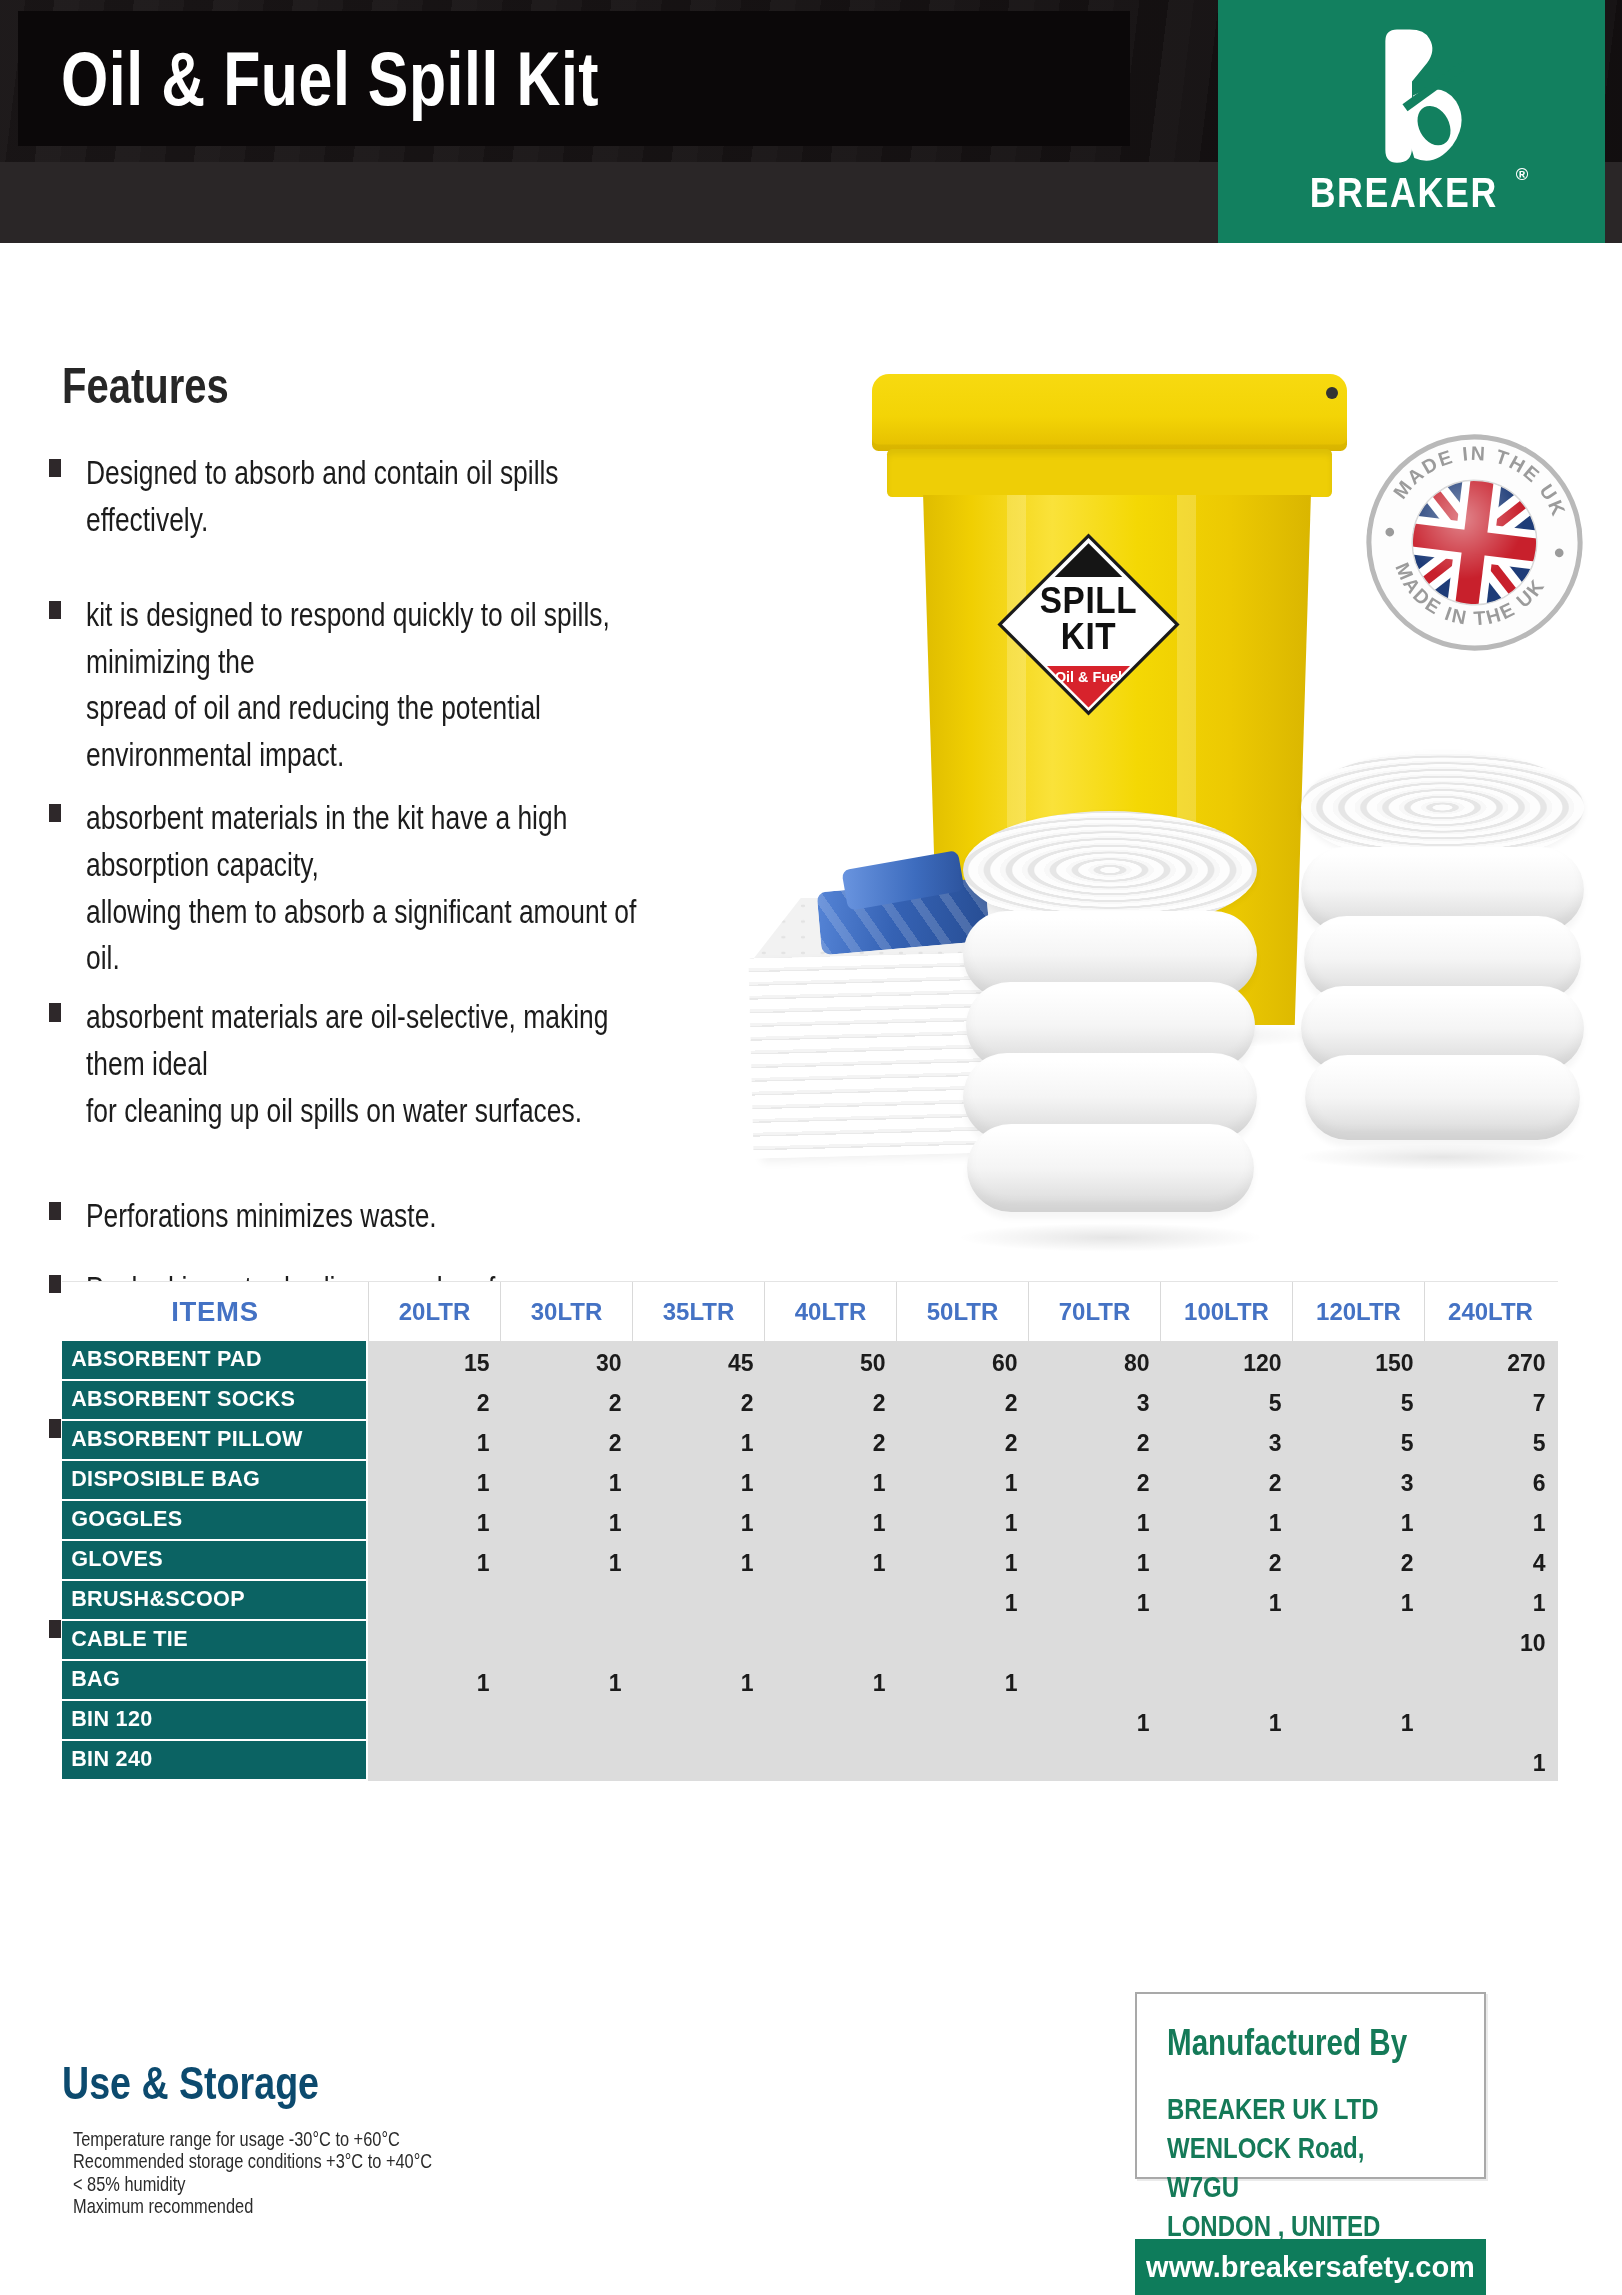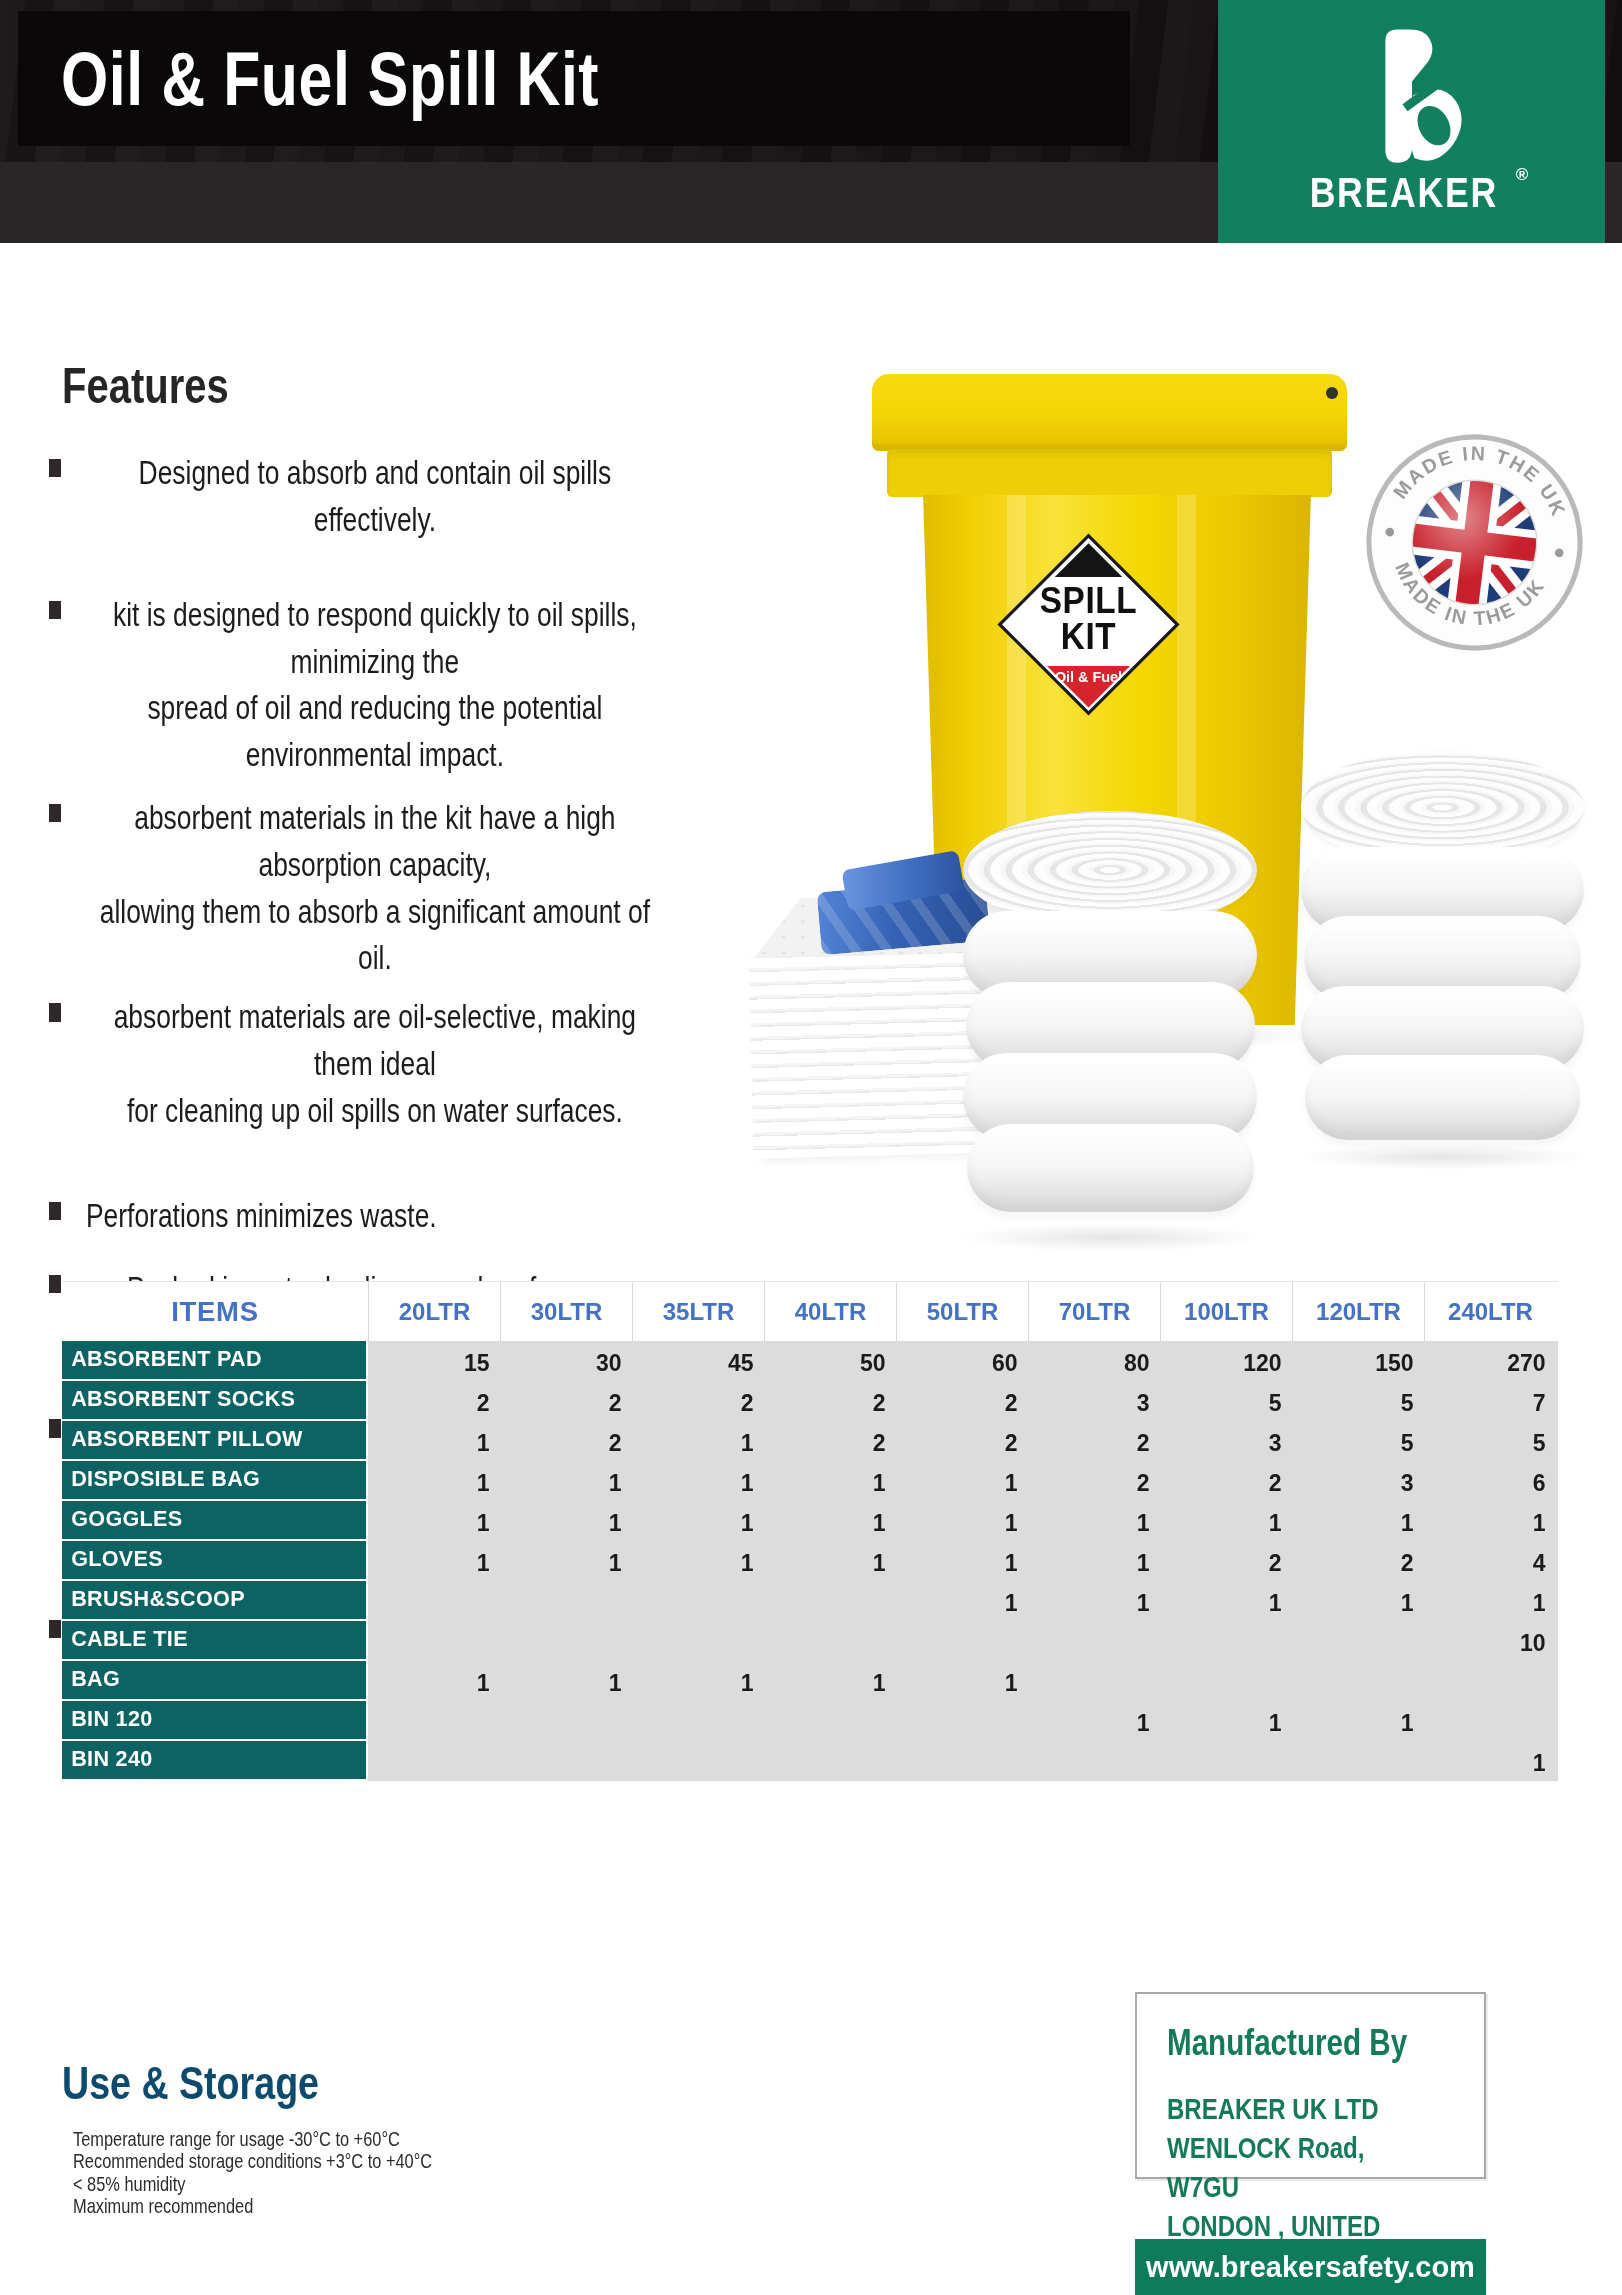--- a/index.html
+++ b/index.html
@@ -18,21 +18,21 @@
   .title-panel span{font-size:76px;font-weight:700;color:#ffffff;letter-spacing:0.7px;}
   .logo-box{position:absolute;left:1218px;top:0;width:387px;height:243px;background:#12805f;
             display:flex;flex-direction:column;align-items:center;justify-content:center;}
   .brand-row{margin-top:3.9px;color:#fff;font-weight:700;font-size:42px;letter-spacing:2px;
              display:flex;align-items:flex-start;}
   .brand-row .cond{transform:scaleX(0.85);transform-origin:50% 50%;}
   .reg{font-size:17px;margin-top:-3.9px;margin-left:1.3px;}
 
   
   .features-h{position:absolute;left:62px;top:357px;margin:0;font-size:50px;font-weight:700;color:#262626;}
-  .features-ul{position:absolute;left:49px;top:450px;width:759px;margin:0;padding:0;list-style:none;text-align:center;}
+  .features-ul{position:absolute;left:49px;top:450px;width:759px;margin:0;padding:0;list-style:none;}
   .features-ul li{display:flex;align-items:flex-start;gap:25px;margin-bottom:26px;}
   .features-ul li:nth-child(1){margin-bottom:48px;}
   .features-ul li:nth-child(2){margin-bottom:15.7px;}
   .features-ul li:nth-child(3){margin-bottom:11.8px;}
   .features-ul li:nth-child(4){margin-bottom:58px;}
   .features-ul li:nth-child(5){margin-bottom:26px;}
   .features-ul li:nth-child(6){margin-bottom:51px;}
   .features-ul li:nth-child(7){margin-bottom:60px;}
   .sq{flex:0 0 11.8px;width:11.8px;height:18.3px;background:#2e282a;margin-top:9.2px;}
   .btext{font-size:33px;line-height:1.42;color:#1c1c1c;font-weight:400;}

